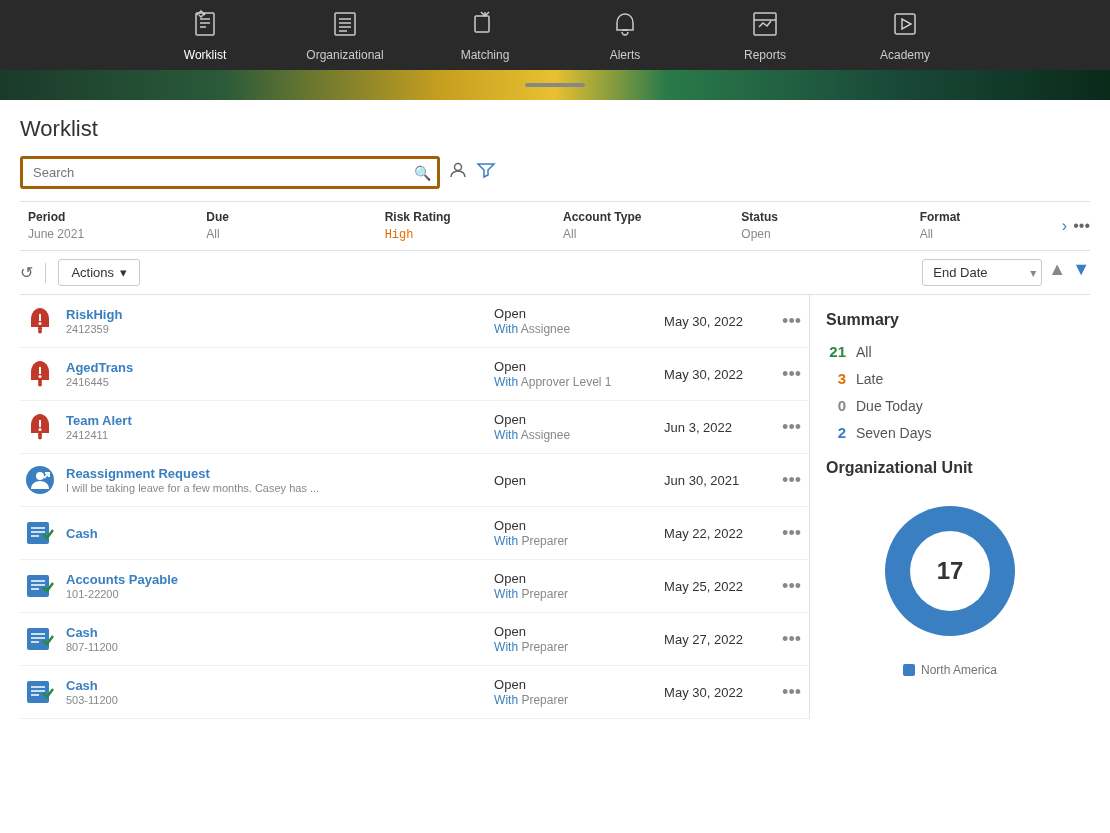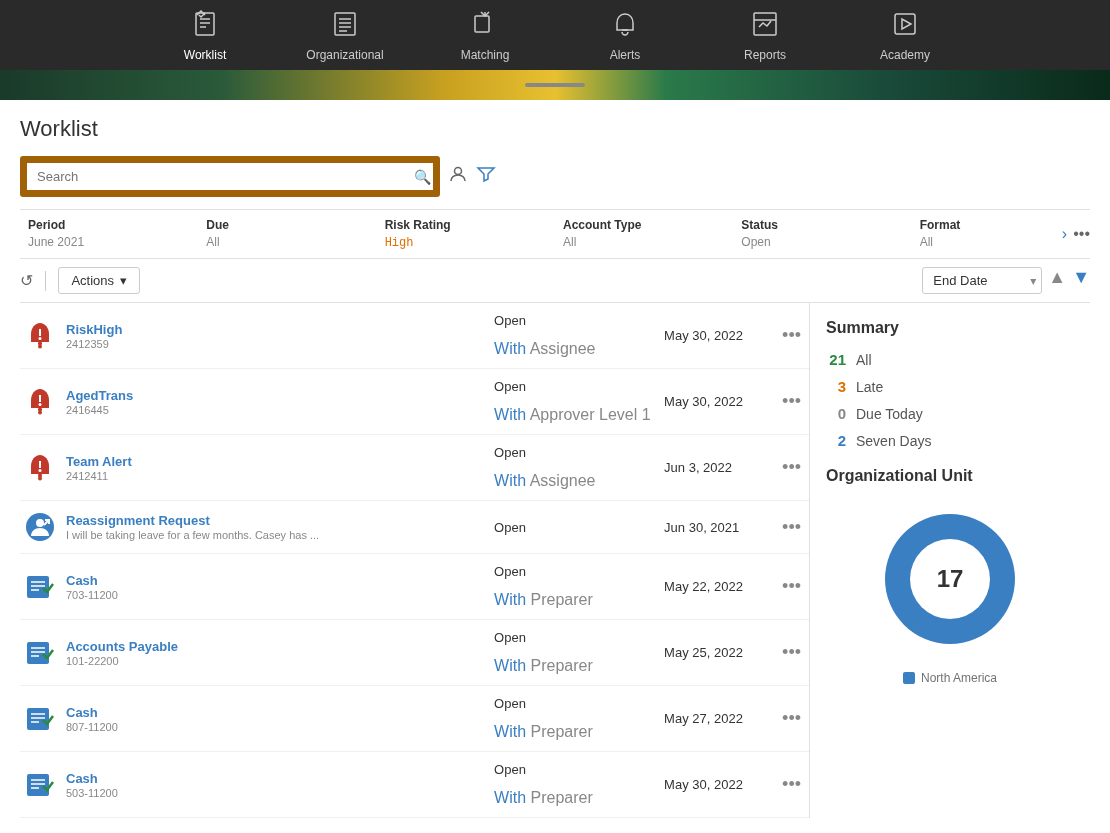--- a/index.html
+++ b/index.html
@@ -69,21 +69,21 @@
       gap: 8px;
       margin-bottom: 12px;
     }
     .search-input-wrap {
       position: relative;
       flex: 1;
       max-width: 420px;
     }
     .search-input {
       width: 100%;
-      border: 7px solid #a16207;
+      border: 3px solid #a16207;
       border-radius: 3px;
       padding: 6px 30px 6px 10px;
       font-size: 13px;
       color: #15803d;
       outline: none;
     }
     .search-icon {
       position: absolute;
       right: 8px;
       top: 50%;
@@ -264,23 +264,23 @@
     }
 
     .item-status {
       min-width: 160px;
     }
     .item-status-label {
       color: #333;
       font-size: 13px;
     }
     .item-status-sub {
-      font-size: 16px;
+      font-size: 12px;
       color: #888;
-      margin-top: 12px;
+      margin-top: 1px;
     }
     .item-status-sub span { color: #3a7fc1; }
 
     .item-date {
       min-width: 100px;
       color: #333;
       font-size: 13px;
     }
 
     .item-more {
@@ -618,21 +618,20 @@
             <svg width="30" height="30" viewBox="0 0 30 30">
               <rect x="2" y="4" width="22" height="22" rx="2" fill="#3a7fc1"></rect>
               <line x1="6" y1="10" x2="20" y2="10" stroke="white" stroke-width="1.5"></line>
               <line x1="6" y1="14" x2="20" y2="14" stroke="white" stroke-width="1.5"></line>
               <line x1="6" y1="18" x2="14" y2="18" stroke="white" stroke-width="1.5"></line>
               <polyline points="18,16 22,20 28,12" stroke="#2a8a40" stroke-width="2.5" fill="none"></polyline>
             </svg>
           </div>
           <div class="item-details">
             <div class="item-name">Cash</div>
-            <div class="item-id">703-11200</div>
           </div>
           <div class="item-status">
             <div class="item-status-label">Open</div>
             <div class="item-status-sub"><span>With</span> Preparer</div>
           </div>
           <div class="item-date">May 22, 2022</div>
           <div class="item-more">•••</div>
         </div>
 
         <div class="worklist-item">

